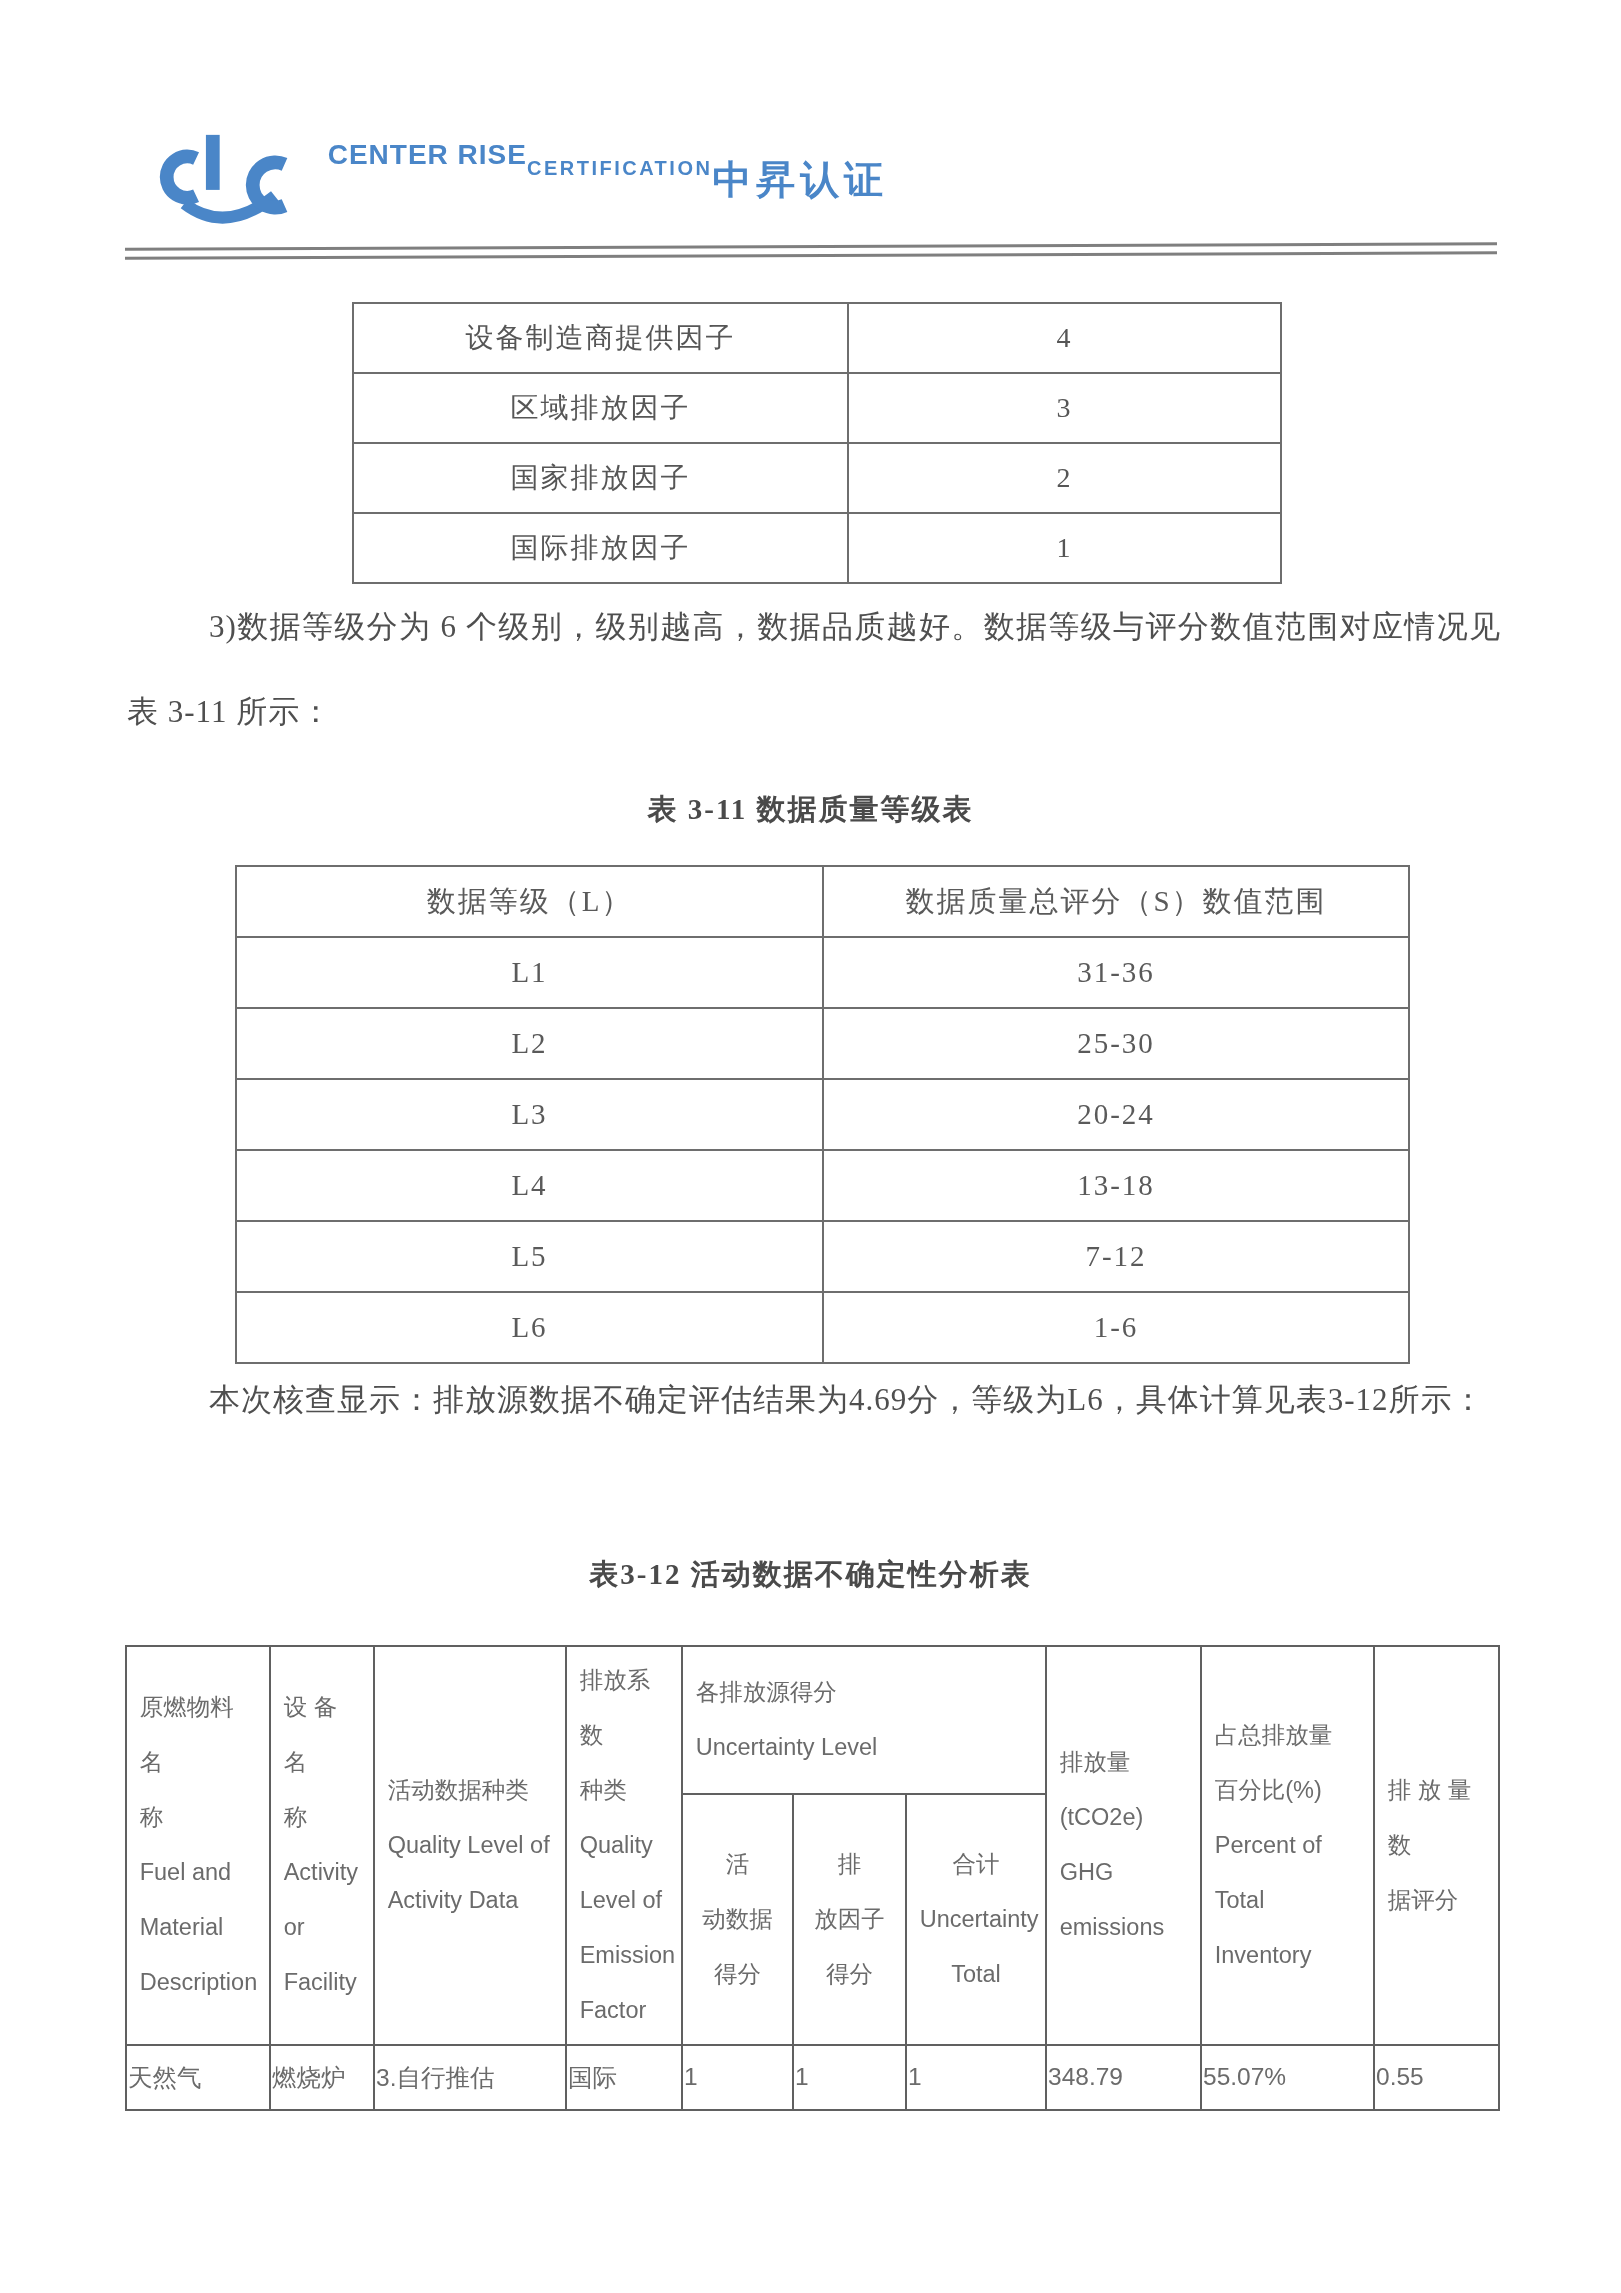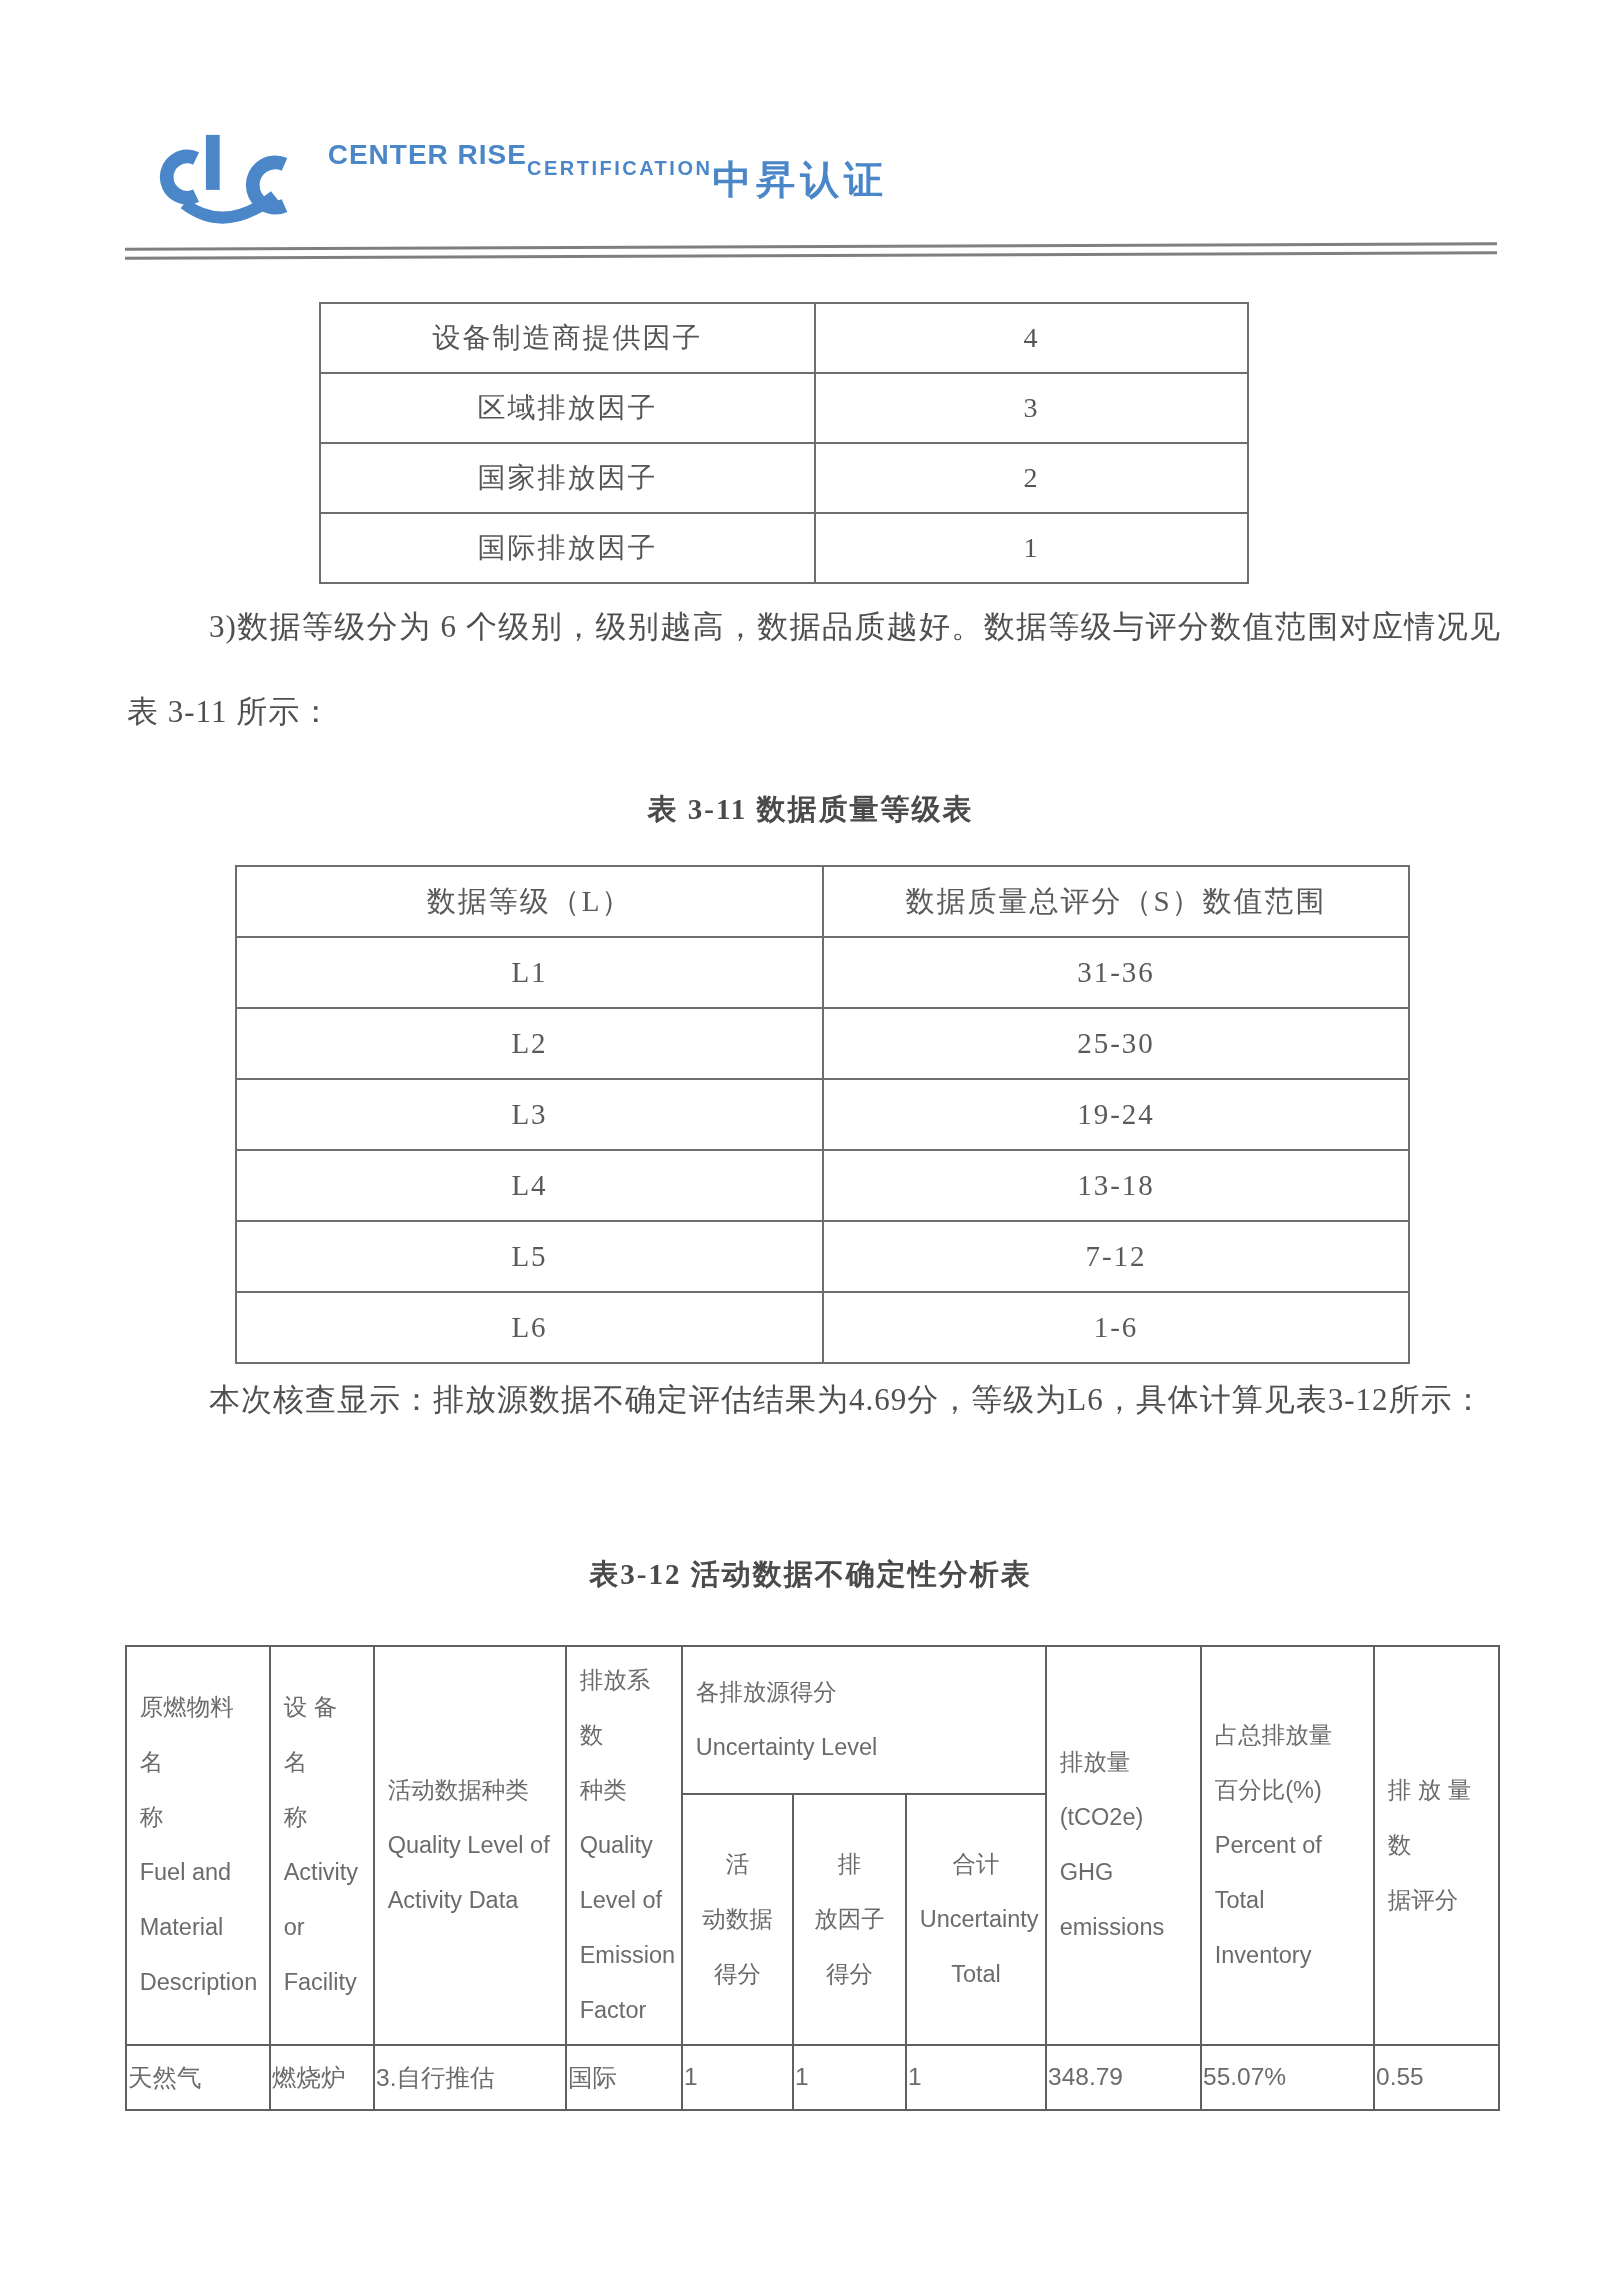--- a/index.html
+++ b/index.html
@@ -20,21 +20,21 @@
   .rule { position:absolute; left:125px; width:1372px; height:2.9px; background:#7f7f7f; transform:rotate(-0.22deg); }
   .rule.r1 { top:245px; }
   .rule.r2 { top:254px; }
 
   
   table { border-collapse:collapse; table-layout:fixed; }
   .doc-td { border:2px solid #6e6e6e; text-align:center; vertical-align:middle; }
 
   
   .score-table-wrap { position:absolute; left:319px; top:302px; }
-  .score-table { width:928px; }
+  .score-table { width:928px;margin-left:33px; }
   .score-table td { height:66px; font-size:28px; color:#565656; letter-spacing:2px; }
 
   
   .para { position:absolute; left:127px; width:1374px; font-size:31px; line-height:85px; color:#4f4f4f; letter-spacing:1px; text-align:justify; }
   .para .indent { display:inline-block; width:82px; }
   .para1 { top:584px; }
   .para2 { top:1357px; }
 
   
   .tbl-title { position:absolute; left:0; width:1621px; text-align:center; font-size:29px; font-weight:bold; color:#4a4a4a; letter-spacing:2px; }
@@ -122,21 +122,21 @@
         <tr>
           <td class="doc-td">L1</td>
           <td class="doc-td">31-36</td>
         </tr>
         <tr>
           <td class="doc-td">L2</td>
           <td class="doc-td">25-30</td>
         </tr>
         <tr>
           <td class="doc-td">L3</td>
-          <td class="doc-td">19-24</td>
+          <td class="doc-td">20-24</td>
         </tr>
         <tr>
           <td class="doc-td">L4</td>
           <td class="doc-td">13-18</td>
         </tr>
         <tr>
           <td class="doc-td">L5</td>
           <td class="doc-td">7-12</td>
         </tr>
         <tr>

